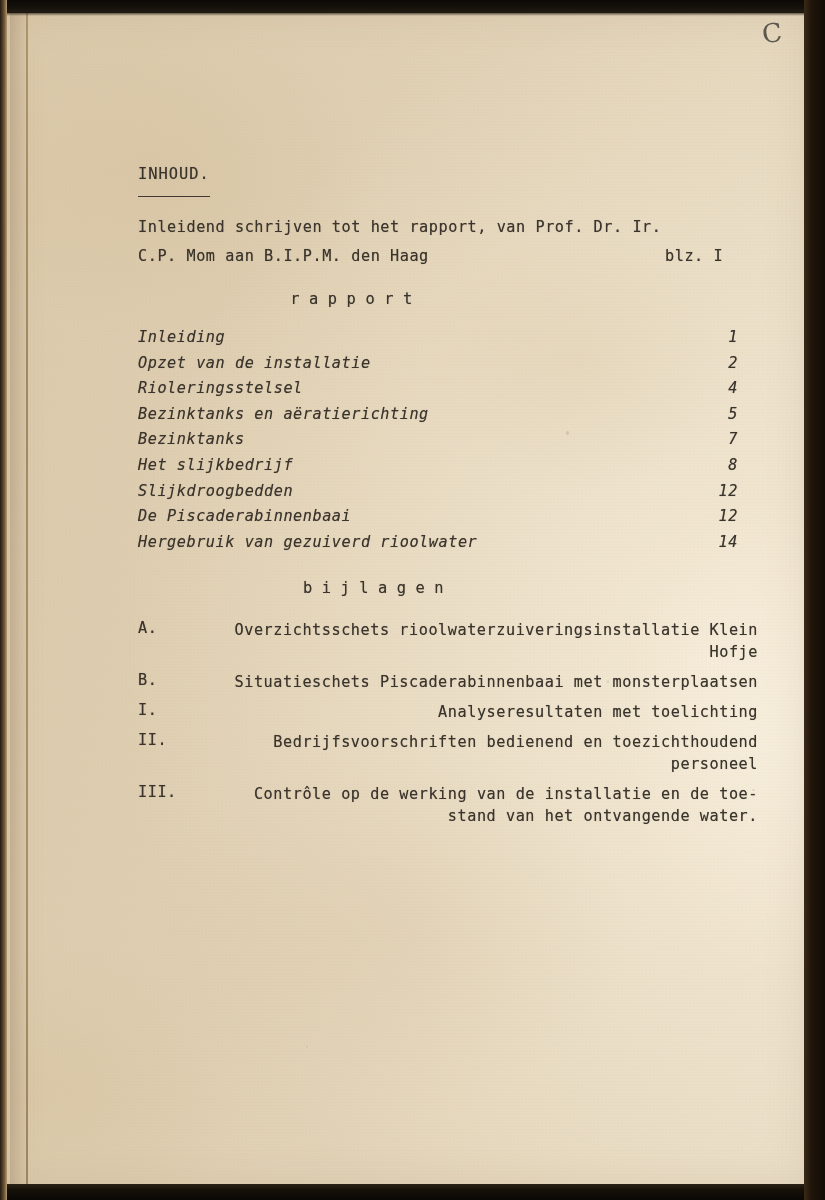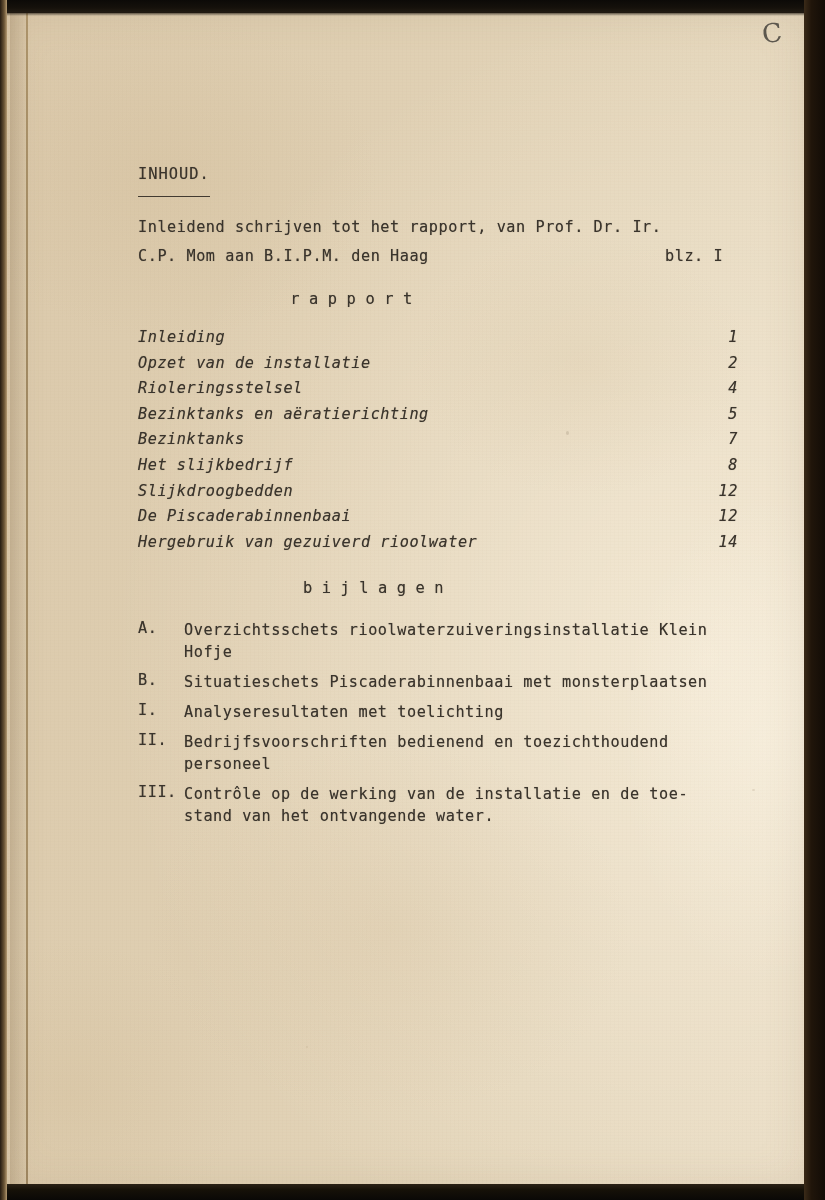--- a/index.html
+++ b/index.html
@@ -188,20 +188,21 @@
   .bij-label {
     position: absolute;
     left: 0; top: 0;
     width: 46px;
     white-space: pre;
   }
   .bij-text {
     margin-left: 46px;
     white-space: pre-line;
     line-height: 22px;
+    text-align: right;
   }
 
   
   #hand-mark {
     position: absolute;
     left: 762px;
     top: 18px;
     font-family: "DejaVu Serif", "Liberation Serif", serif;
     font-size: 26px;
     color: #4b4740;

